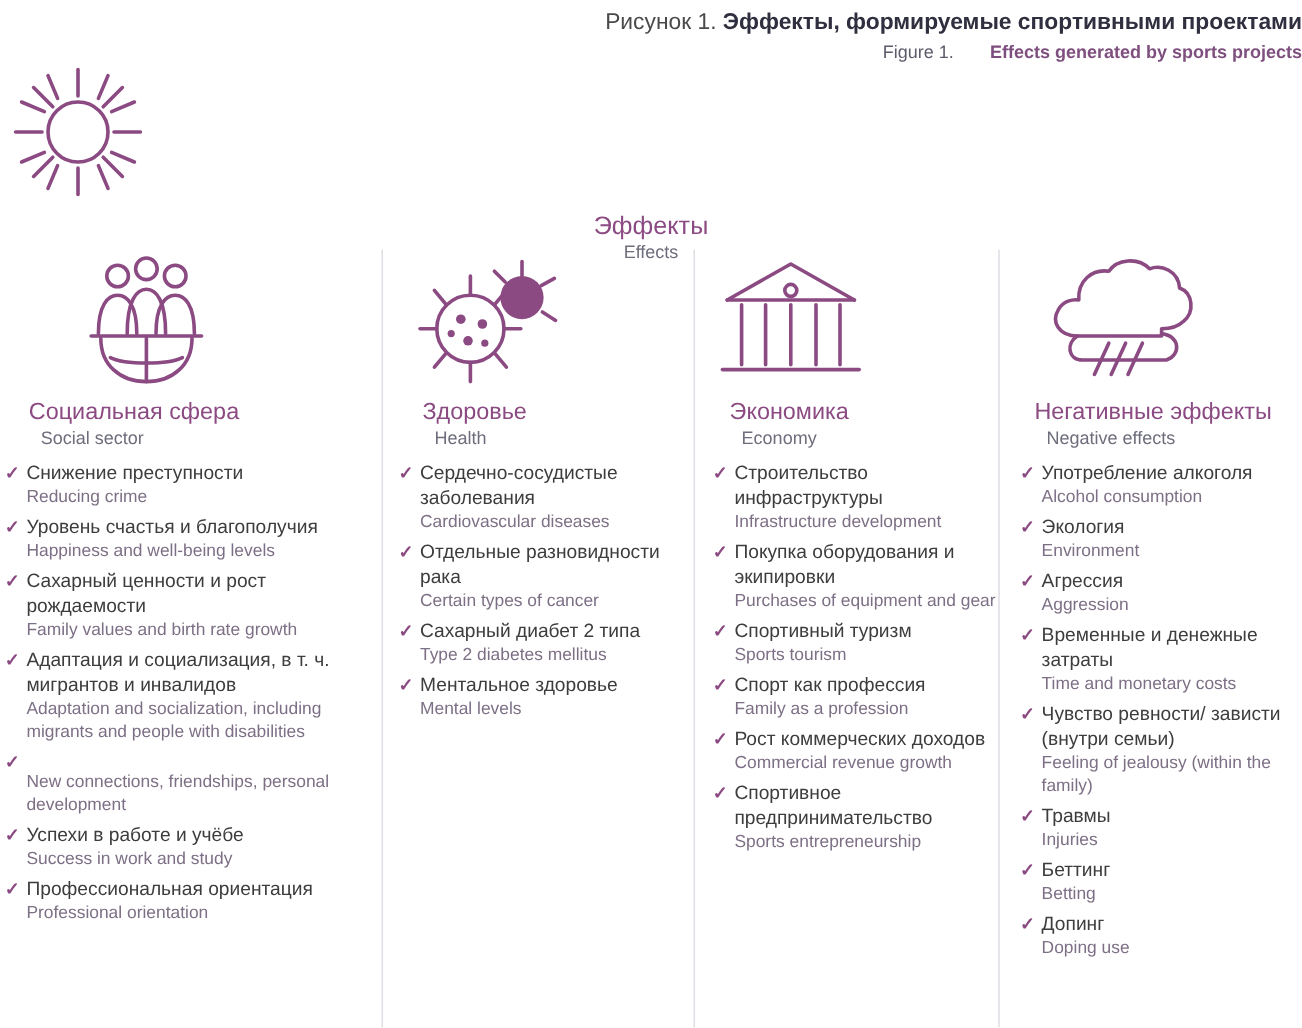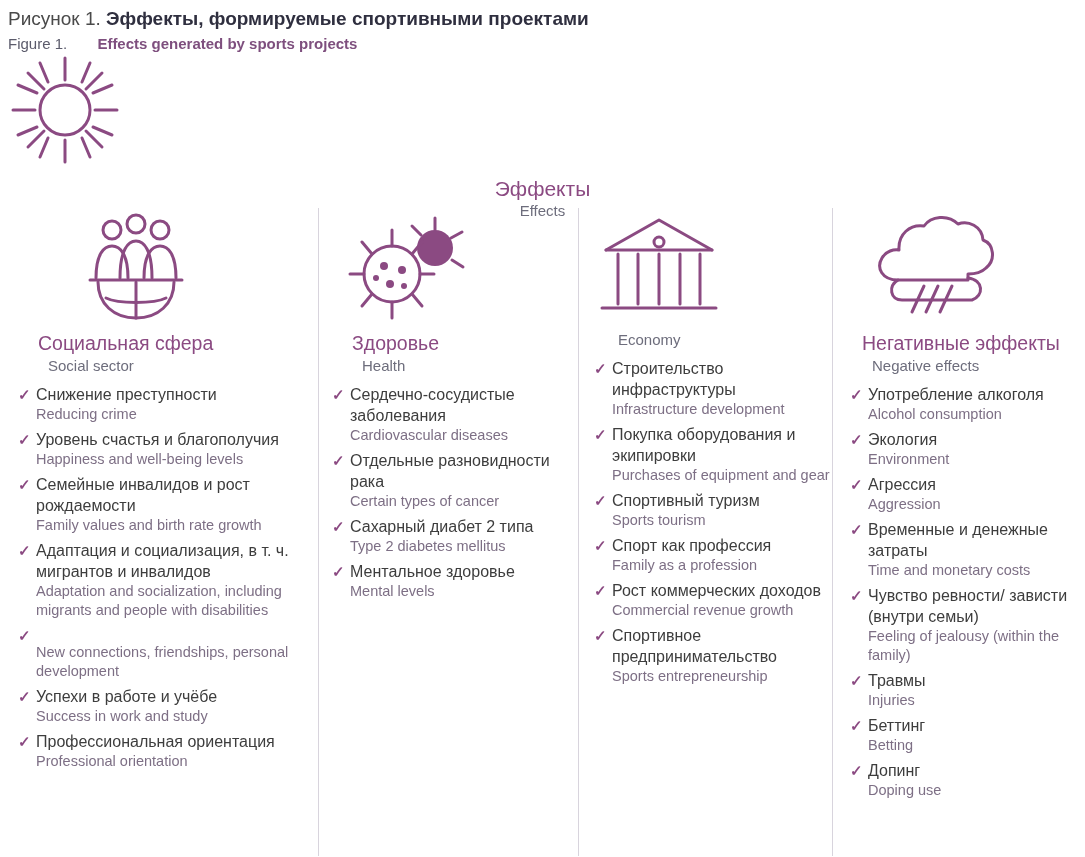--- a/index.html
+++ b/index.html
@@ -17,20 +17,21 @@
   }
   .page {
     position: relative;
     width: 1085px;
     height: 857px;
   }
 
   
   .header {
     padding: 6px 0 0 8px;
+    text-align: right;
   }
   .header-line1 {
     font-size: 19px;
     color: #4a4a4a;
     line-height: 26px;
     white-space: nowrap;
   }
   .header-line1 .fig-label {
     color: #4a4a4a;
     font-weight: normal;
@@ -85,21 +86,21 @@
     top: 205px;
     left: 0;
     width: 1085px;
     display: flex;
     align-items: flex-start;
   }
   .col {
     position: relative;
     box-sizing: border-box;
   }
-  .col-1 { width: 322px; padding-left: 18px; }
+  .col-1 { width: 322px; padding-left: 4px; }
   .col-2 { width: 262px; padding-left: 10px; }
   .col-3 { width: 256px; padding-left: 10px; }
   .col-4 { width: 245px; padding-left: 10px; }
 
   .col-sep {
     position: absolute;
     top: 0;
     width: 1px;
     background: #d8d4dd;
   }
@@ -248,21 +249,21 @@
       <div class="item">
         <span class="check">✓</span>
         <span class="item-texts">
           <span class="item-ru">Уровень счастья и благополучия</span><br>
           <span class="item-en">Happiness and well-being levels</span>
         </span>
       </div>
       <div class="item">
         <span class="check">✓</span>
         <span class="item-texts">
-          <span class="item-ru">Семейные инвалидов и рост рождаемости</span><br>
+          <span class="item-ru">Сахарный ценности и рост рождаемости</span><br>
           <span class="item-en">Family values and birth rate growth</span>
         </span>
       </div>
       <div class="item">
         <span class="check">✓</span>
         <span class="item-texts">
           <span class="item-ru">Адаптация и социализация, в т. ч. мигрантов и инвалидов</span><br>
           <span class="item-en">Adaptation and socialization, including migrants and people with disabilities</span>
         </span>
       </div>
@@ -359,20 +360,21 @@
             <line x1="12" y1="42" x2="118" y2="42"></line>
             <line x1="24" y1="46" x2="24" y2="96"></line>
             <line x1="44" y1="46" x2="44" y2="96"></line>
             <line x1="65" y1="46" x2="65" y2="96"></line>
             <line x1="86" y1="46" x2="86" y2="96"></line>
             <line x1="106" y1="46" x2="106" y2="96"></line>
             <line x1="8" y1="100" x2="122" y2="100"></line>
           </g>
         </svg>
       </div>
+      <div class="col-title-ru">Экономика</div>
       <div class="col-title-en">Economy</div>
 
       <div class="item">
         <span class="check">✓</span>
         <span class="item-texts">
           <span class="item-ru">Строительство инфраструктуры</span><br>
           <span class="item-en">Infrastructure development</span>
         </span>
       </div>
       <div class="item">

